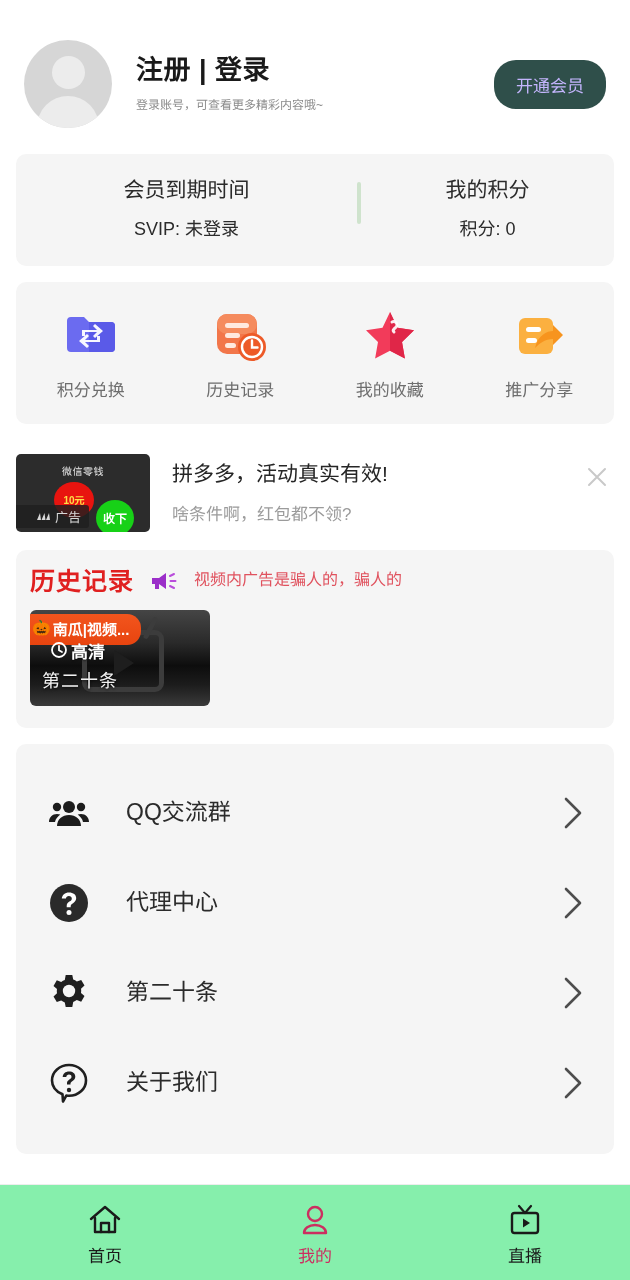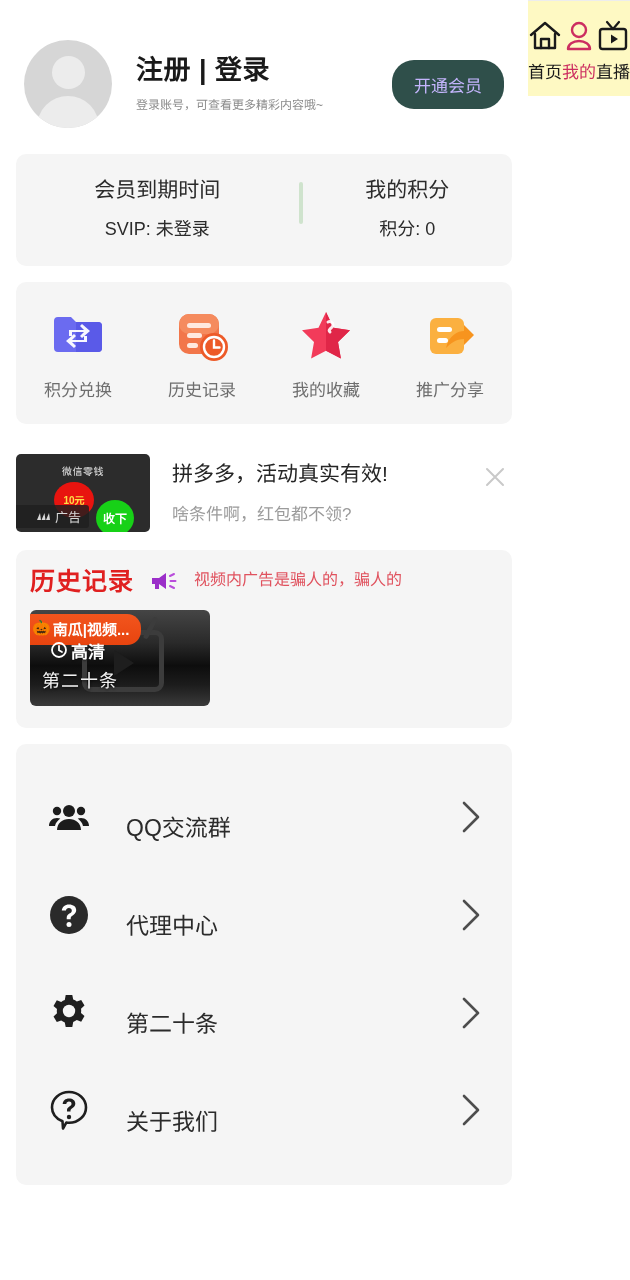--- a/index.html
+++ b/index.html
@@ -12,20 +12,21 @@
     font-family: "Liberation Sans", "DejaVu Sans", sans-serif;
     overflow: hidden;
   }
 
   .screen {
     position: relative;
     width: 630px;
     height: 1280px;
     background: #ffffff;
     display: flex;
+    flex-direction: column;
   }
 
   .scroll-area {
     flex: 1 1 auto;
     overflow: hidden;
     padding: 0 16px;
   }
 
   
   .profile {
@@ -339,31 +340,30 @@
     display: flex;
     align-items: center;
     justify-content: center;
   }
   .menu-label {
     flex: 1 1 auto;
     padding-left: 34px;
     font-size: 23px;
     color: #2b2b2b;
     line-height: 1.3;
-    margin-top: 24px;
   }
   .menu-arrow { flex: 0 0 auto; display: flex; align-items: center; }
 
   
   .tabbar {
     flex: 0 0 auto;
     height: 96px;
     border-top: 1px solid #ededed;
     display: flex;
-    background: #fef9c3;
+    background: #86efac;
   }
   .tab {
     flex: 1 1 0;
     display: flex;
     flex-direction: column;
     align-items: center;
     justify-content: center;
     cursor: pointer;
     gap: 8px;
     padding-top: 4px;

